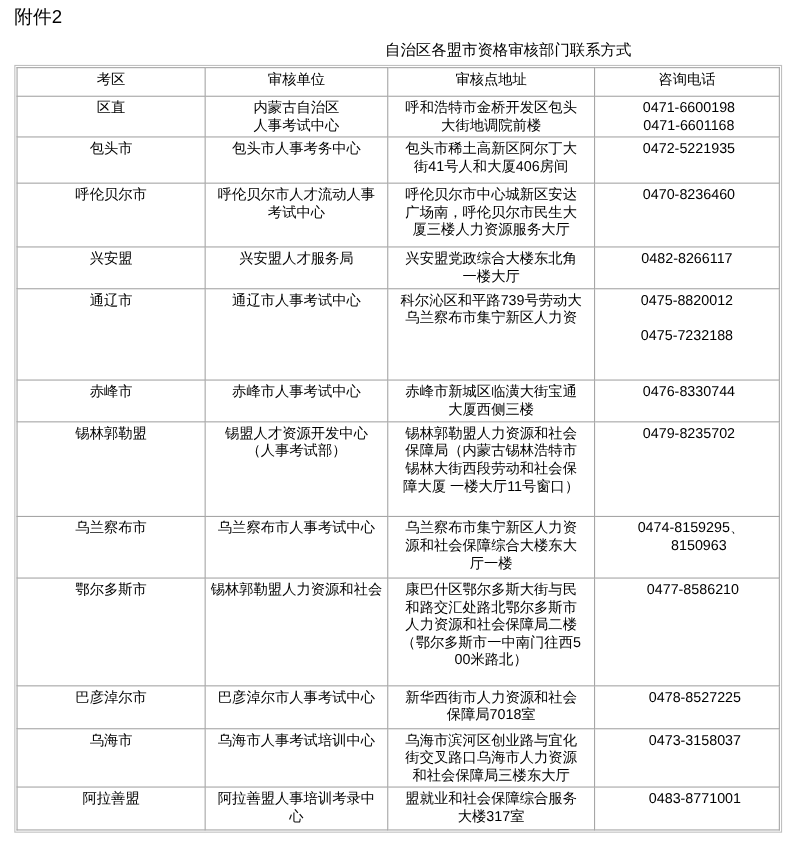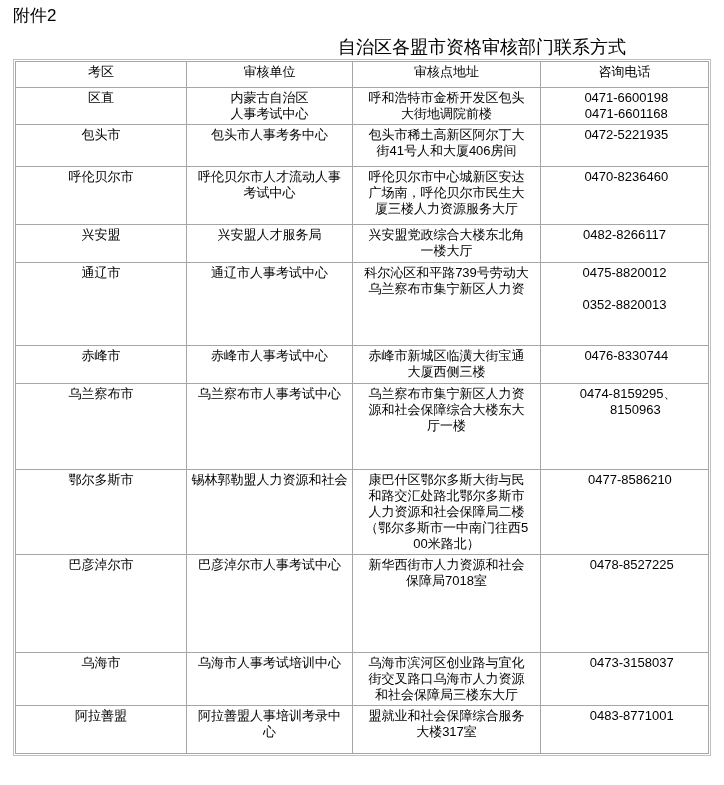--- a/index.html
+++ b/index.html
@@ -7,22 +7,22 @@
     width:724px;height:785px;
     font-family:"Liberation Sans","DejaVu Sans",sans-serif;
     color:#000000;
   }
   .page{position:relative;width:724px;height:785px;overflow:hidden;background:#ffffff;}
   .attachment-label{
     position:absolute;left:13px;top:8px;
     font-size:17px;line-height:16px;white-space:pre;
   }
   .doc-title{
-    position:absolute;left:338px;top:38px;
-    font-size:18px;line-height:18px;white-space:pre;font-family:Liberation Serif, serif;
+    position:absolute;left:350px;top:38px;
+    font-size:14px;line-height:18px;white-space:pre;font-family:Liberation Serif, serif;
   }
   .table-wrap{
     position:absolute;left:13px;top:59px;
     border:1px solid #c0c0c0;
     padding:1px;
     background:#ffffff;
   }
   table.contact-table{
     border-collapse:collapse;
     table-layout:fixed;
@@ -116,28 +116,38 @@
 一楼大厅</td>
             <td>0482-8266117</td>
           </tr>
           <tr>
             <td>通辽市</td>
             <td>通辽市人事考试中心</td>
             <td>科尔沁区和平路739号劳动大
 乌兰察布市集宁新区人力资</td>
             <td>0475-8820012
 
-0352-8820013</td>
+0475-7232188</td>
           </tr>
           <tr>
             <td>赤峰市</td>
             <td>赤峰市人事考试中心</td>
             <td>赤峰市新城区临潢大街宝通
 大厦西侧三楼</td>
             <td> 0476-8330744</td>
+          </tr>
+          <tr>
+            <td>锡林郭勒盟</td>
+            <td>锡盟人才资源开发中心
+（人事考试部）</td>
+            <td>锡林郭勒盟人力资源和社会
+保障局（内蒙古锡林浩特市
+锡林大街西段劳动和社会保
+障大厦 一楼大厅11号窗口）</td>
+            <td> 0479-8235702</td>
           </tr>
           <tr>
             <td>乌兰察布市</td>
             <td>乌兰察布市人事考试中心</td>
             <td>乌兰察布市集宁新区人力资
 源和社会保障综合大楼东大
 厅一楼</td>
             <td>  0474-8159295、
       8150963</td>
           </tr>

